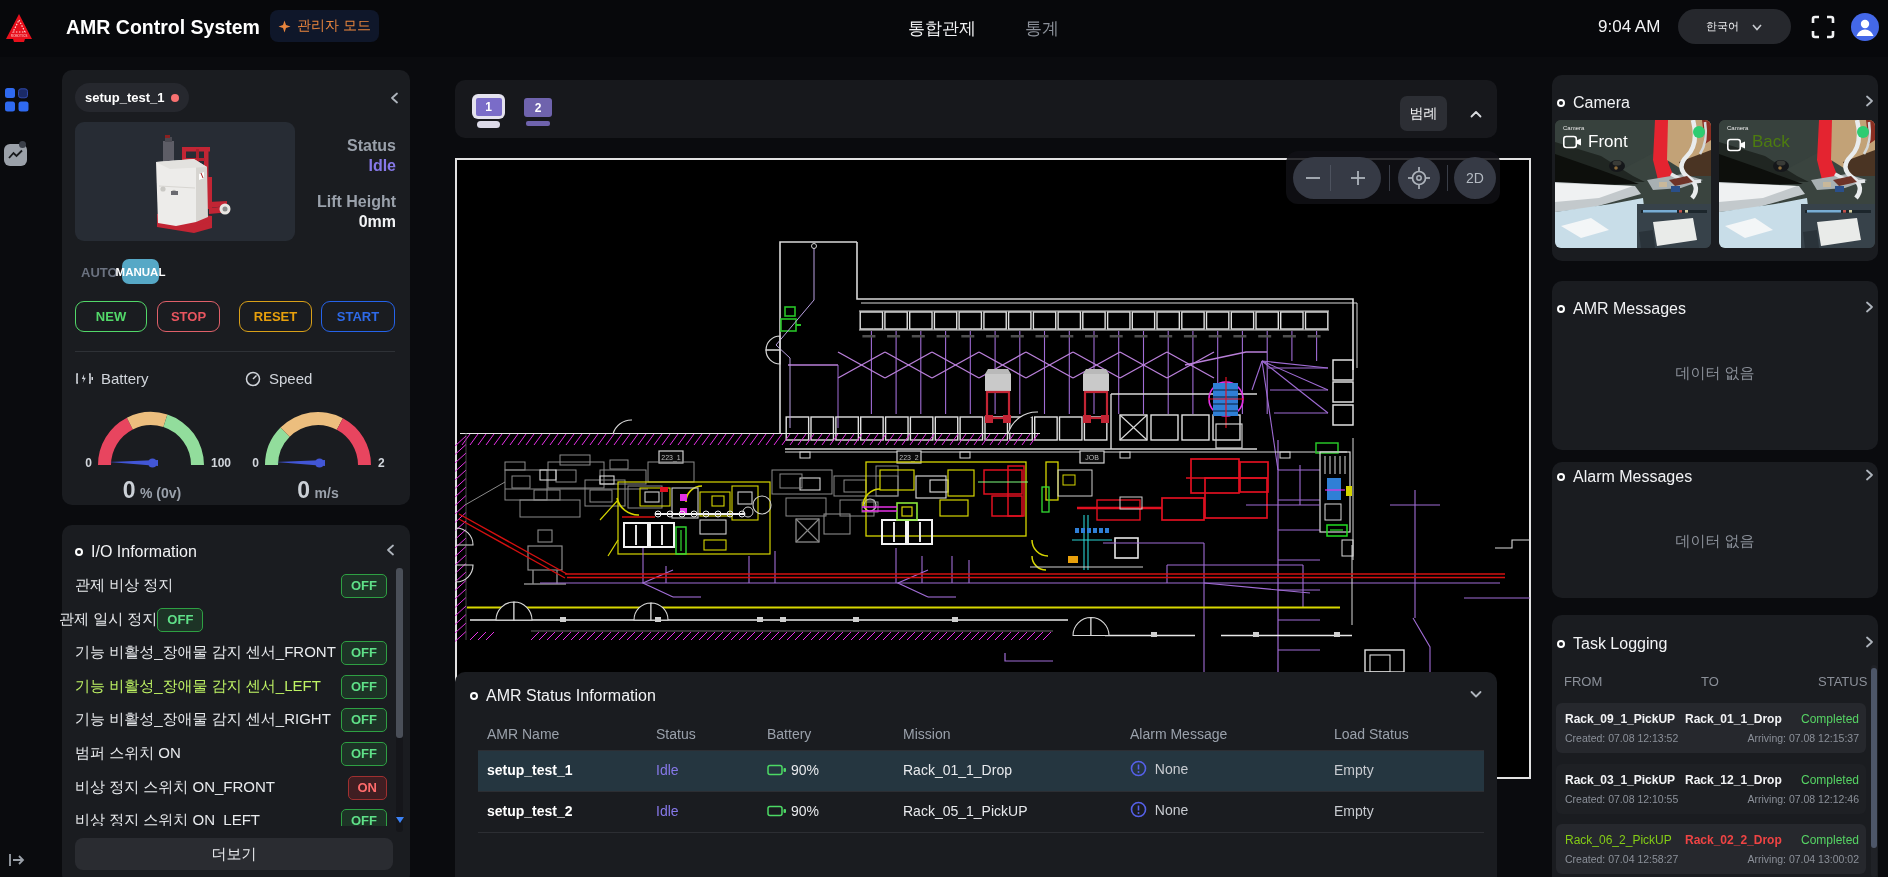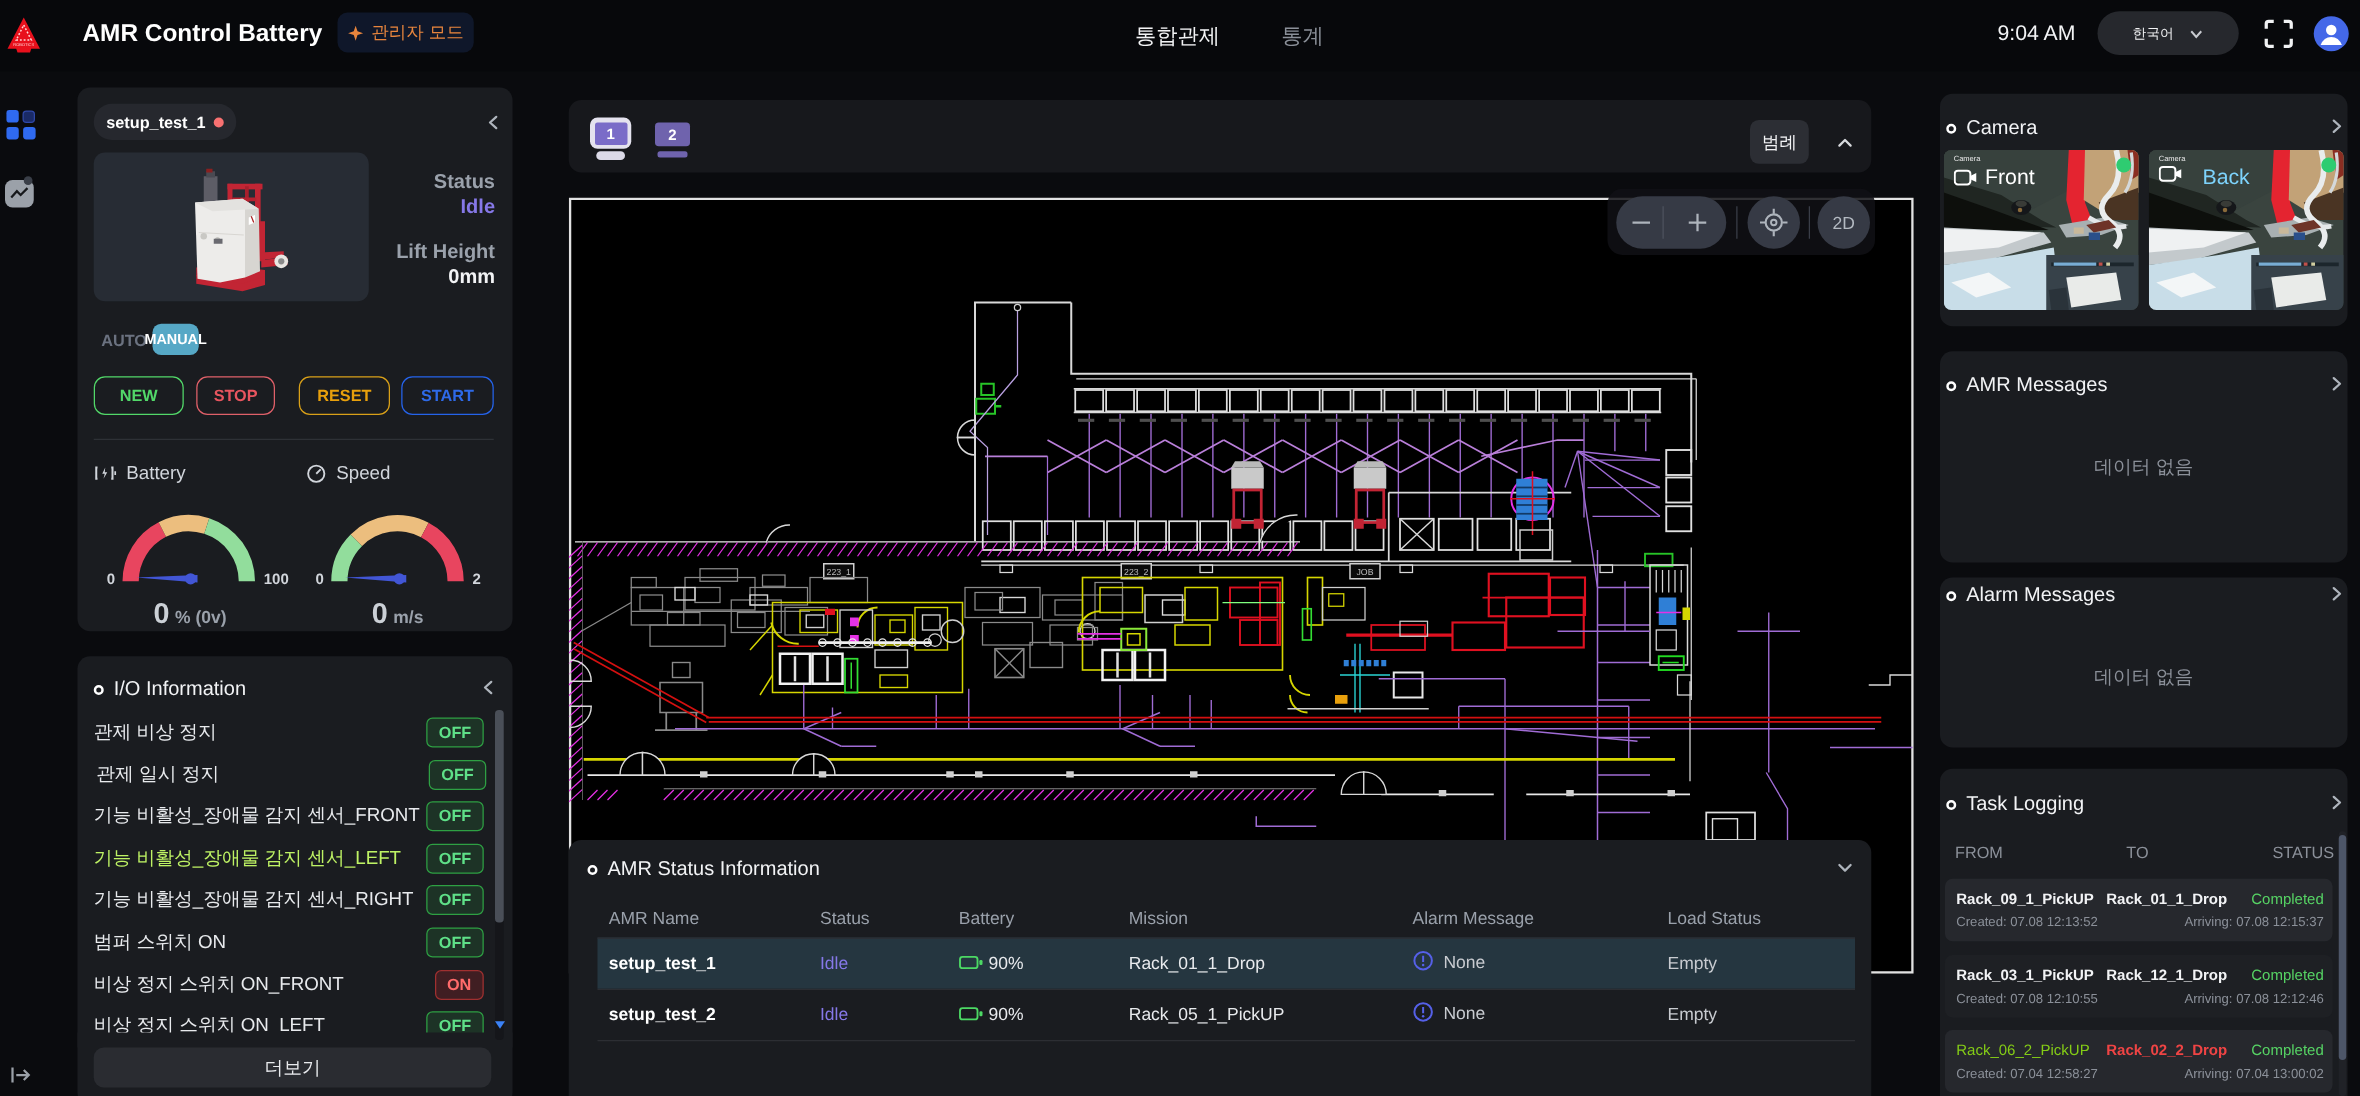--- a/index.html
+++ b/index.html
@@ -8,21 +8,21 @@
 </style></head>
 <body>
 
 <div class="abs" style="left:0;top:0;width:1888px;height:57px;background:#07080b"></div>
 <svg class="abs" style="left:5px;top:13px" width="28" height="30" viewBox="0 0 28 30">
 <path d="M14,1 L27,26 L20,26 L19,29 L9,29 L8,26 L1,26 Z" fill="#e8101c"></path>
 <path d="M14,7 L20,19 L8,19 Z" fill="none" stroke="#ffd9d9" stroke-width="1.2" stroke-dasharray="1.5,1.5"></path>
 <rect x="6" y="21" width="16" height="3" fill="#e8101c"></rect>
 <text x="14" y="24" font-size="3.2" fill="#ffcccc" text-anchor="middle" font-family="Liberation Sans">ROBOTICS</text>
 </svg>
-<div class="abs" style="left:66px;top:16px;font-size:19.5px;font-weight:bold;color:#fff">AMR Control Battery</div>
+<div class="abs" style="left:66px;top:16px;font-size:19.5px;font-weight:bold;color:#fff">AMR Control System</div>
 <div class="abs" style="left:270px;top:10px;width:109px;height:32px;background:#0f172a;border-radius:8px;display:flex;align-items:center;justify-content:center;gap:6px">
 <svg width="13" height="13" viewBox="0 0 13 13">
       <path d="M6.5,0.5 L8,5 L12.5,6.5 L8,8 L6.5,12.5 L5,8 L0.5,6.5 L5,5 Z" fill="#e8853d"></path>
     </svg>
 <span style="font-size:14px;color:#e8853d">관리자 모드</span>
   </div>
 <div class="abs" style="left:908px;top:17px;font-size:17px;color:#f2f3f5;font-weight:500">통합관제</div>
 <div class="abs" style="left:1025px;top:17px;font-size:17px;color:#8b9099">통계</div>
 <div class="abs" style="left:1598px;top:17px;font-size:17px;color:#f2f3f5">9:04 AM</div>
 <div class="abs" style="left:1678px;top:9px;width:113px;height:35px;background:#26282d;border-radius:18px;display:flex;align-items:center;justify-content:center;gap:12px">
@@ -145,21 +145,21 @@
     <span style="display:inline-block;width:8px;height:8px;border:2px solid #fff;border-radius:50%;margin-right:8px;flex:0 0 auto"></span>
     <span style="font-size:16px;font-weight:500;color:#f2f3f5">I/O Information</span>
   </div>
 <div class="abs" style="left:384px;top:543px"><svg width="14" height="14" viewBox="0 0 14 14">
       <polyline points="9,2.5 4,7 9,11.5" fill="none" stroke="#aeb4bc" stroke-width="1.8" stroke-linecap="round" stroke-linejoin="round"></polyline>
     </svg></div>
 <div style="position:absolute;left:75px;top:572px;width:312px;height:27px;display:flex;align-items:center;justify-content:space-between">
 <span style="font-size:15px;color:#e8eaed">관제 비상 정지</span>
 <span style="font-size:13px;font-weight:bold;padding:3.5px 9px;border-radius:5px;color:#5fe088;background:rgba(46,160,67,0.18);border:1px solid #2ea043">OFF</span>
   </div>
-<div style="position:absolute;left:77px;top:606px;width:312px;height:27px;display:flex;align-items:center;justify-content:space-between">
+<div style="position:absolute;left:59px;top:606px;width:312px;height:27px;display:flex;align-items:center;">
 <span style="font-size:15px;color:#e8eaed">관제 일시 정지</span>
 <span style="font-size:13px;font-weight:bold;padding:3.5px 9px;border-radius:5px;color:#5fe088;background:rgba(46,160,67,0.18);border:1px solid #2ea043">OFF</span>
   </div>
 <div style="position:absolute;left:75px;top:639px;width:312px;height:27px;display:flex;align-items:center;justify-content:space-between">
 <span style="font-size:15px;color:#e8eaed">기능 비활성_장애물 감지 센서_FRONT</span>
 <span style="font-size:13px;font-weight:bold;padding:3.5px 9px;border-radius:5px;color:#5fe088;background:rgba(46,160,67,0.18);border:1px solid #2ea043">OFF</span>
   </div>
 <div style="position:absolute;left:75px;top:673px;width:312px;height:27px;display:flex;align-items:center;justify-content:space-between">
 <span style="font-size:15px;color:#bef264">기능 비활성_장애물 감지 센서_LEFT</span>
 <span style="font-size:13px;font-weight:bold;padding:3.5px 9px;border-radius:5px;color:#5fe088;background:rgba(46,160,67,0.18);border:1px solid #2ea043">OFF</span>
@@ -869,21 +869,21 @@
 <path d="M150,2 q3,20 -5,32" stroke="#d4d8da" stroke-width="2.6" fill="none"></path>
 <path d="M116,54 q16,10 30,7" stroke="#e4e7e9" stroke-width="3.6" fill="none"></path>
 <ellipse cx="62" cy="46" rx="8" ry="6" fill="#15171a"></ellipse>
 <ellipse cx="62" cy="43" rx="4.5" ry="2.6" fill="#393b37"></ellipse>
 <circle cx="61" cy="48" r="1.8" fill="#8a6a3a"></circle>
 <polygon points="114,60 132,56 138,62 120,66" fill="#6e3328"></polygon>
 <rect x="116" y="66" width="9" height="6" fill="#2a4f8a"></rect>
 <rect x="104" y="62" width="8" height="5" fill="#c8b89a"></rect>
 </svg>
 <div style="position:absolute;left:8px;top:5px;font-size:6px;color:#e8e8e8">Camera</div>
-<div style="position:absolute;left:8px;top:12px;color:#7dd3fc;display:flex;align-items:flex-start;gap:16px">
+<div style="position:absolute;left:8px;top:12px;color:#4d7c0f;display:flex;align-items:flex-end;gap:6px">
 <svg width="19" height="14" viewBox="0 0 19 14">
         <rect x="0.8" y="1.5" width="12.5" height="11" rx="2.5" fill="none" stroke="#fff" stroke-width="1.6"></rect>
         <path d="M13.6,5.5 L18,3.4 L18,10.6 L13.6,8.5 Z" fill="#fff"></path>
       </svg>
 <span style="font-size:17px">Back</span>
     </div>
 <div style="position:absolute;right:6px;top:6px;width:12px;height:12px;border-radius:50%;background:#2ecc71"></div>
 </div>
 
 <div class="panel" style="left:1552px;top:281px;width:326px;height:169px"></div>

